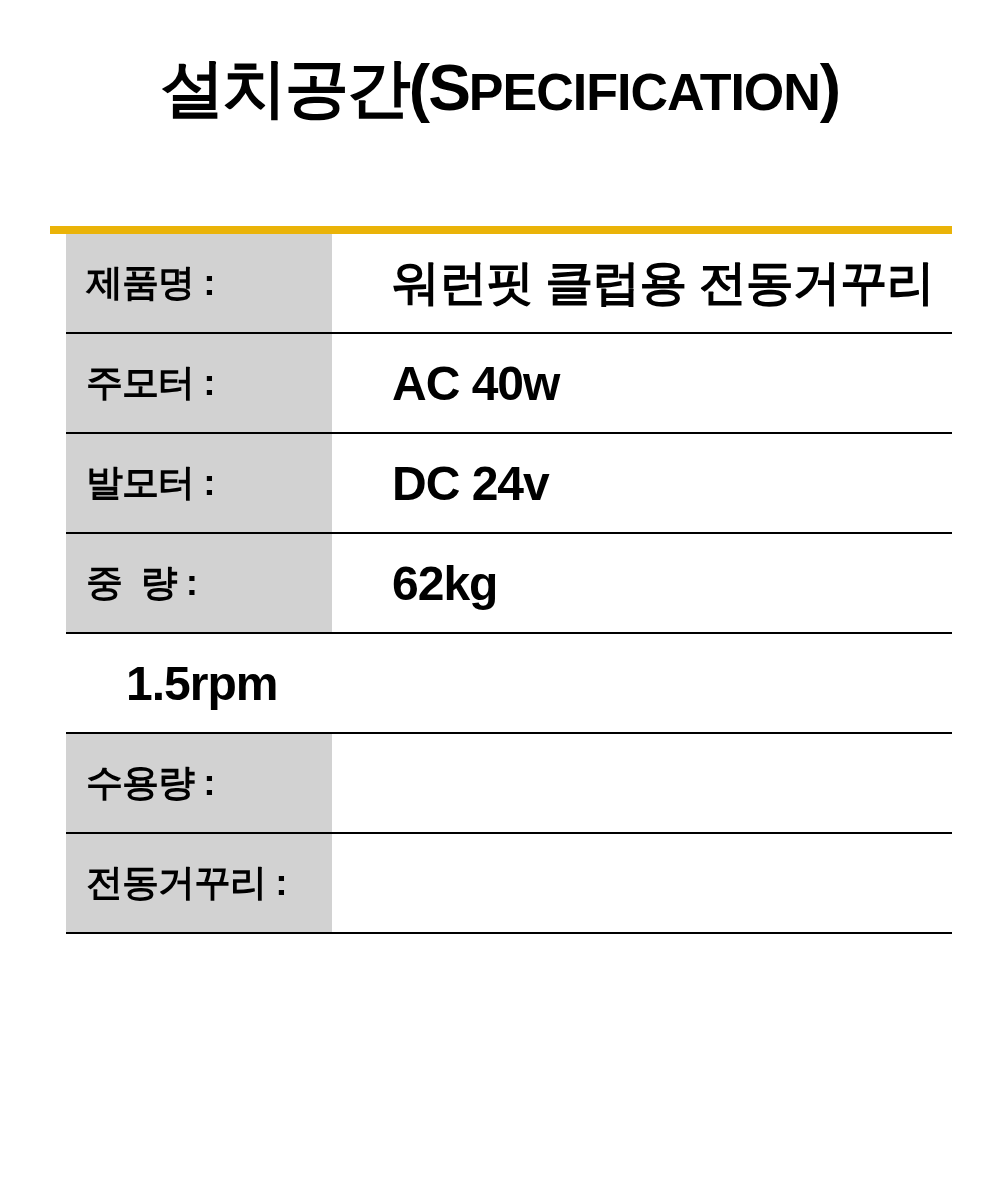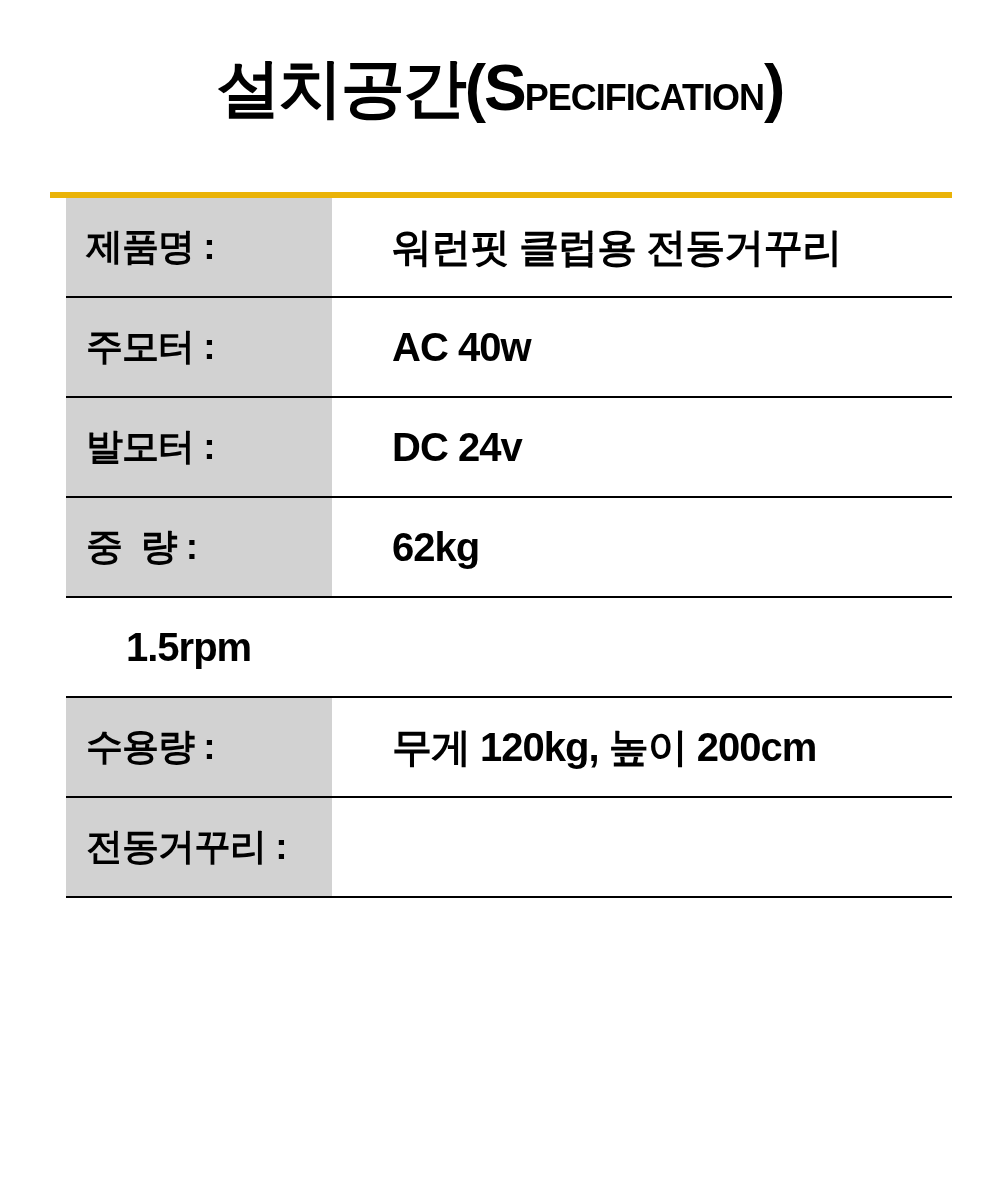--- a/index.html
+++ b/index.html
@@ -19,27 +19,27 @@
     width: 1000px;
     text-align: center;
     font-weight: 800;
     color: #000000;
     font-size: 64px;
     line-height: 92px;
     letter-spacing: -2px;
     white-space: nowrap;
   }
   .page-title .title-caps {
-    font-size: 36px;
+    font-size: 52px;
     letter-spacing: -1px;
   }
   .spec-table {
-    margin: 48px 48px 0 50px;
+    margin: 88px 48px 0 50px;
     width: 902px;
-    border-top: 6px solid #eab308;
+    border-top: 8px solid #eab308;
     padding-left: 16px;
   }
   .spec-row {
     display: flex;
     height: 100px;
     border-bottom: 2px solid #000000;
     align-items: stretch;
   }
   .spec-label-cell {
     width: 266px;
@@ -52,21 +52,21 @@
     font-weight: 800;
     color: #000000;
     white-space: pre;
     letter-spacing: -1px;
   }
   .spec-value-cell {
     flex: 1;
     display: flex;
     align-items: center;
     padding-left: 60px;
-    font-size: 40px;
+    font-size: 48px;
     font-weight: 800;
     color: #000000;
     white-space: pre;
     letter-spacing: -1px;
   }
 </style>
 </head>
 <body>
 
 <div class="page-title"><span>설치공간(S</span><span class="title-caps">PECIFICATION</span><span>)</span></div>
@@ -94,20 +94,19 @@
     <div class="spec-value-cell">62kg</div>
   </div>
 
   <div class="spec-row">
     <div class="spec-value-cell">1.5rpm</div>
   </div>
 
 
   <div class="spec-row">
     <div class="spec-label-cell">수용량 :</div>
-    <div class="spec-value-cell">무게 120kg, 높이 200cm</div>
   </div>
 
   <div class="spec-row">
     <div class="spec-label-cell">전동거꾸리 :</div>
   </div>
 
 </div>
 
 </body></html>

